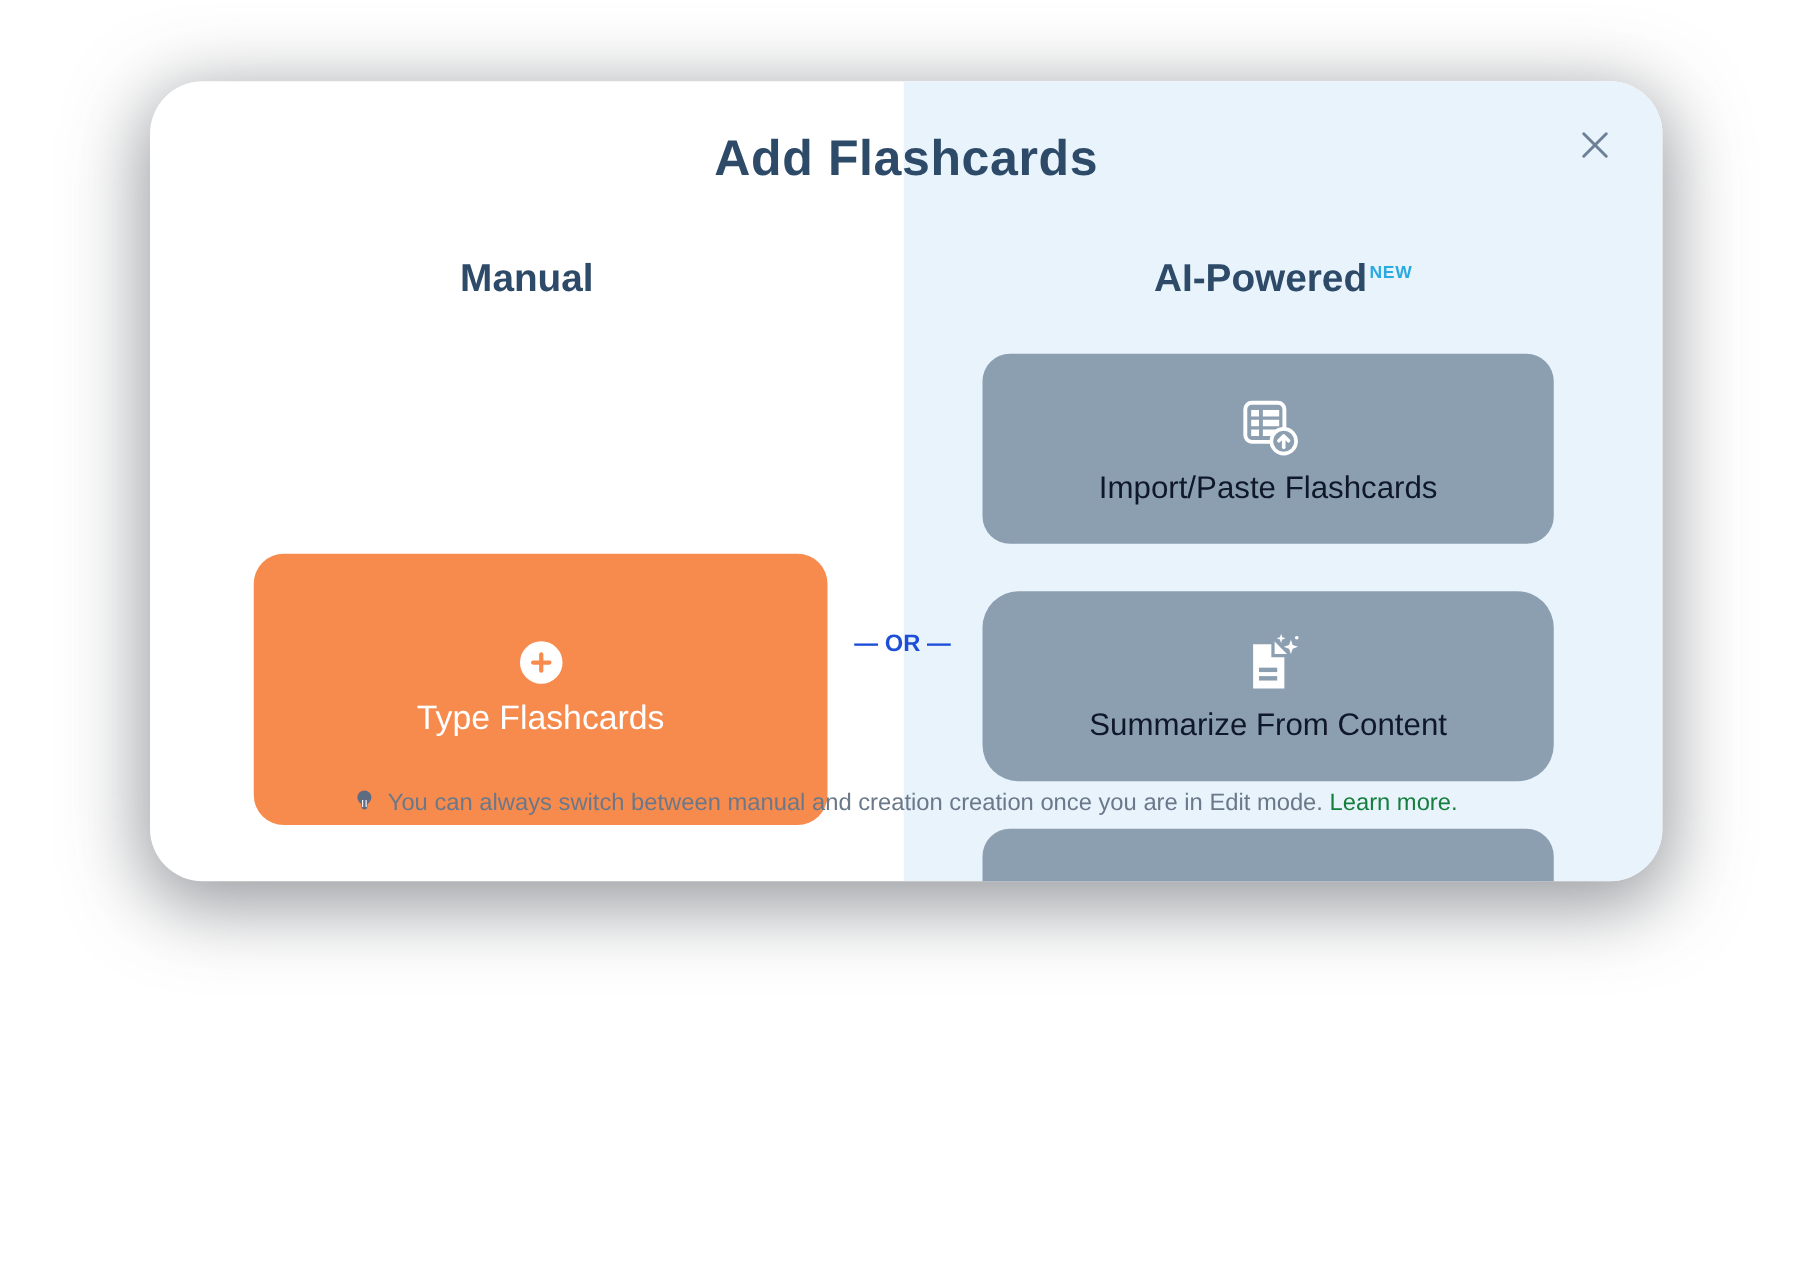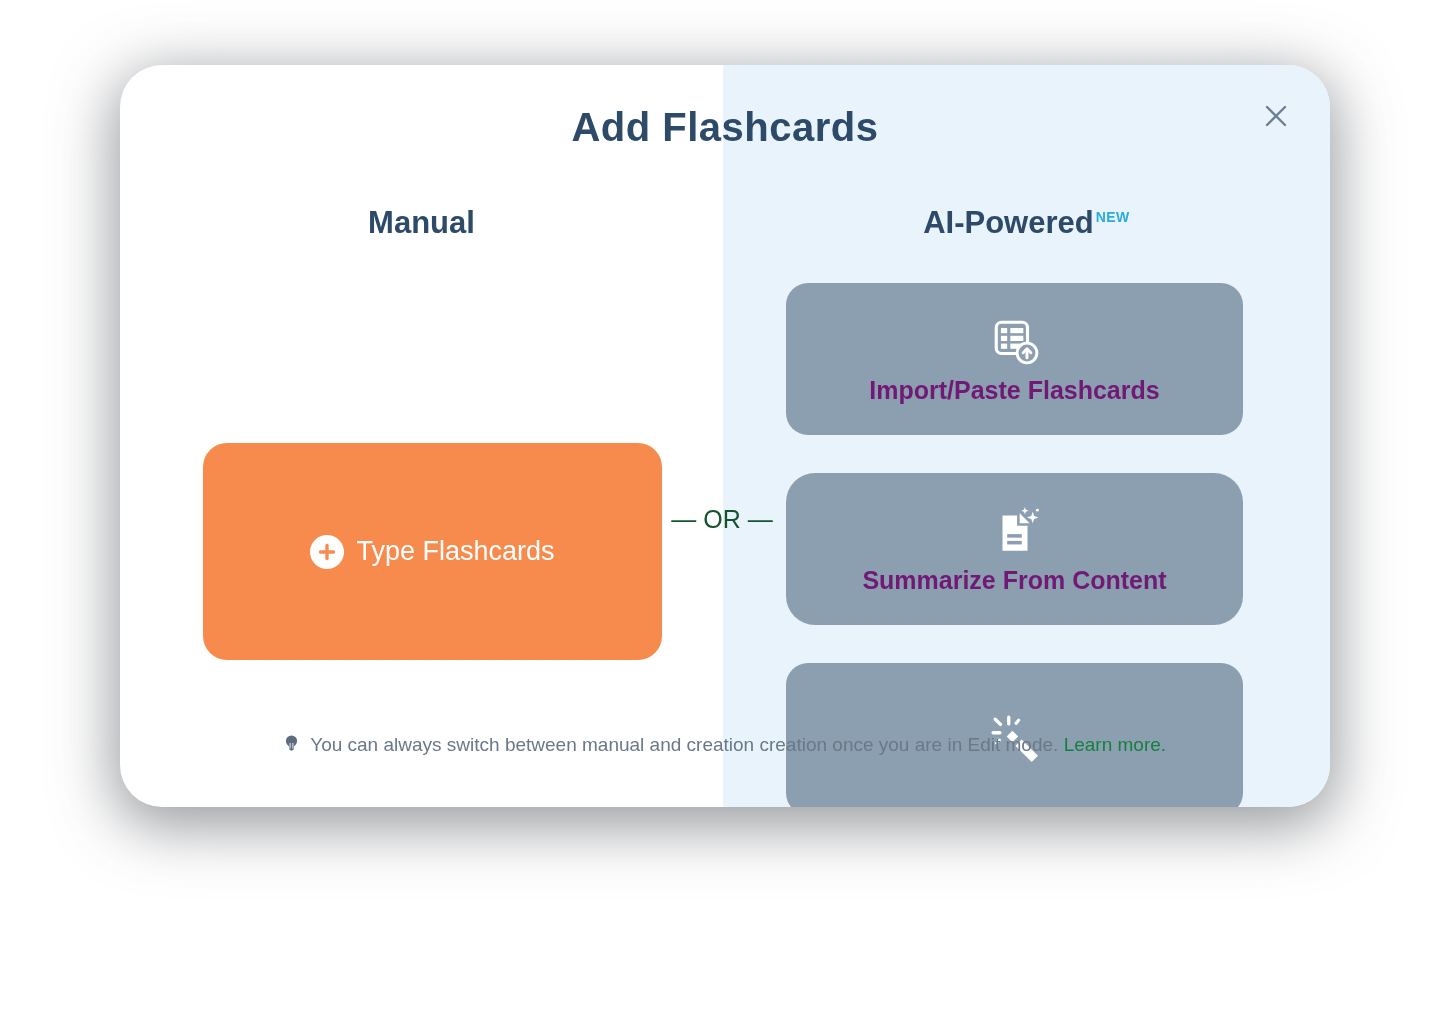--- a/index.html
+++ b/index.html
@@ -12,21 +12,21 @@
     height: 1014px;
     background: #ffffff;
     overflow: hidden;
   }
 
   .modal {
     position: absolute;
     left: 120px;
     top: 65px;
     width: 1210px;
-    height: 742px;
+    height: 640px;
     background: #ffffff;
     border-radius: 42px;
     box-shadow: 0 14px 60px 6px rgba(70, 72, 80, 0.55);
     overflow: hidden;
   }
 
   .ai-panel-bg {
     position: absolute;
     left: 603px;
     top: 0;
@@ -86,21 +86,21 @@
     position: absolute;
     left: 83px;
     top: 378px;
     width: 459px;
     height: 217px;
     background: #f78b4e;
     border: none;
     border-radius: 24px;
     cursor: pointer;
     display: flex;
-    flex-direction: row;
+    flex-direction: column;
     align-items: center;
     justify-content: center;
     gap: 12px;
   }
   .type-btn .label {
     color: #ffffff;
     font-size: 27px;
     font-weight: 400;
   }
 
@@ -112,23 +112,23 @@
     display: flex;
     align-items: center;
     justify-content: center;
   }
 
   .or-divider {
     position: absolute;
     left: 602px;
     top: 440px;
     transform: translateX(-50%);
-    font-size: 25px;
-    font-weight: 400;
-    color: #14532d;
+    font-size: 19px;
+    font-weight: 700;
+    color: #1d4ed8;
     white-space: nowrap;
   }
 
   .ai-btn {
     position: absolute;
     left: 666px;
     width: 457px;
     height: 152px;
     background: #8c9fb1;
     border: none;
@@ -137,23 +137,23 @@
     display: flex;
     flex-direction: column;
     align-items: center;
     justify-content: center;
     gap: 8px;
   }
   .ai-btn.b1 { top: 218px; }
   .ai-btn.b2 { top: 408px; border-radius: 29px; }
   .ai-btn.b3 { top: 598px; }
   .ai-btn .label {
-    color: #701a75;
+    color: #0f172a;
     font-size: 25px;
-    font-weight: 700;
+    font-weight: 400;
   }
   .ai-btn .icon-wrap {
     height: 54px;
     display: flex;
     align-items: center;
     justify-content: center;
   }
 
   .footer-tip {
     position: absolute;

